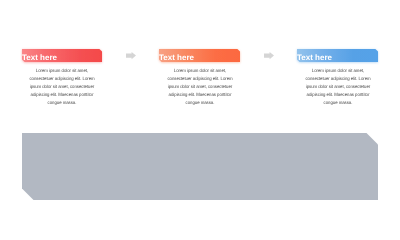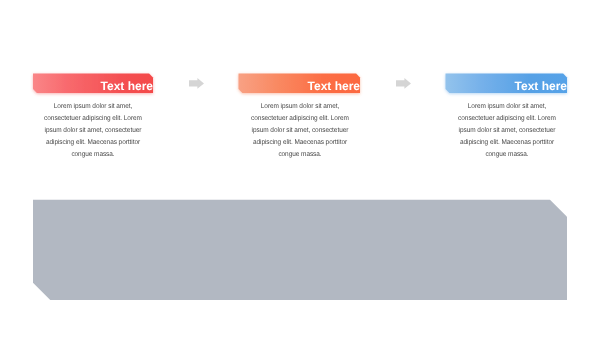--- a/index.html
+++ b/index.html
@@ -1,21 +1,21 @@
 <!DOCTYPE html>
 <html><head>
 <meta charset="utf-8">
 <style>
   html,body{margin:0;padding:0;}
   body{width:400px;height:225px;background:#ffffff;font-family:"Liberation Sans",sans-serif;overflow:hidden;-webkit-font-smoothing:antialiased;text-rendering:geometricPrecision;}
   .stage{position:relative;width:400px;height:225px;}
   .col{position:absolute;top:49px;}
   .banner{position:relative;height:13px;}
   .banner svg{position:absolute;left:-4px;top:-4px;}
-  .banner .lbl{position:absolute;left:0;top:0;width:100%;height:13px;line-height:18.4px;text-align:right;color:#fff;font-size:8px;font-weight:bold;letter-spacing:0px;-webkit-font-smoothing:antialiased;backface-visibility:hidden;transform:translateZ(0);}
+  .banner .lbl{position:absolute;left:0;top:0;width:100%;height:13px;line-height:18.4px;text-align:left;color:#fff;font-size:8px;font-weight:bold;letter-spacing:0px;-webkit-font-smoothing:antialiased;backface-visibility:hidden;transform:translateZ(0);}
   .body{position:absolute;left:50%;transform:translateX(-50%) scaleX(0.94);top:18.3px;width:80px;font-size:4.6px;line-height:8px;letter-spacing:-0.04px;color:#484848;text-align:center;-webkit-font-smoothing:antialiased;backface-visibility:hidden;}
   .arrow{position:absolute;}
   .band{position:absolute;left:22px;top:133px;}
 </style>
 </head>
 <body>
 
 <div class="stage">
 
   <div class="col" style="left:22px;width:80px">

